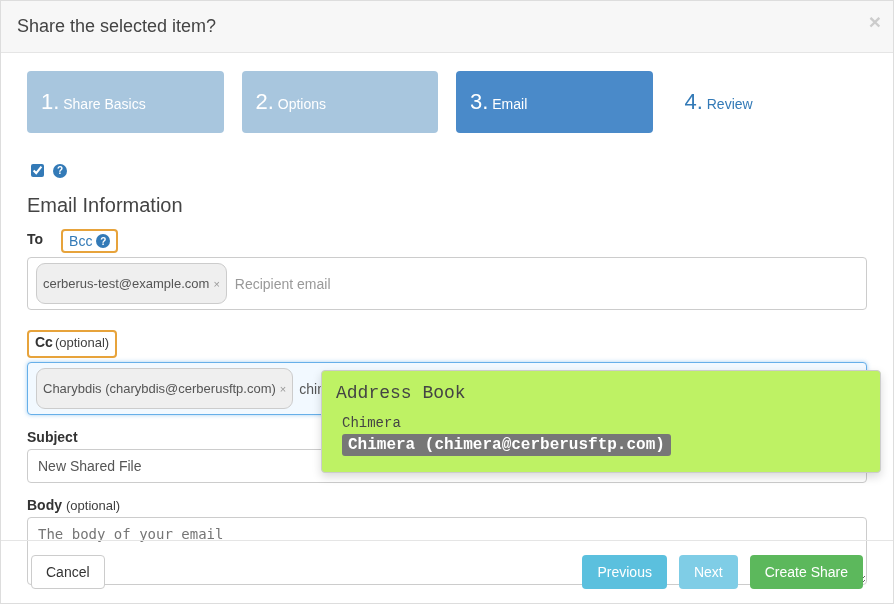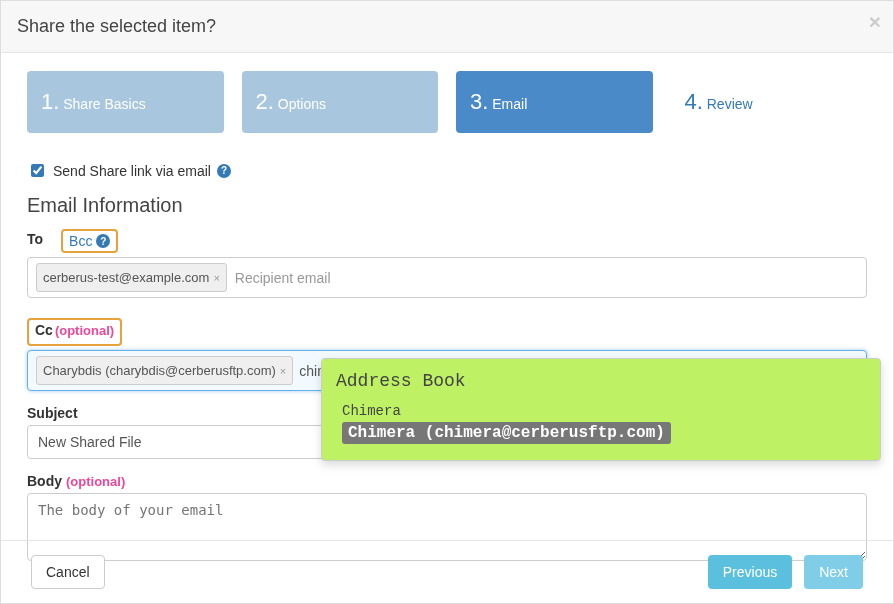--- a/index.html
+++ b/index.html
@@ -11,27 +11,27 @@
 .steps{display:flex;gap:18px;margin-bottom:28px;}
 .step{flex:1;padding:18px 14px;border-radius:4px;font-size:14px;color:#fff;background:#a8c6de;position:relative;}
 .step.active{background:#4a8ac9;}
 .step .num{font-size:22px;font-weight:400;}
 .step.last{background:transparent;color:#337ab7;}
 .checkbox-row{display:flex;align-items:center;gap:6px;margin-bottom:14px;}
 .checkbox-row input{accent-color:#337ab7;}
 .help-icon{display:inline-flex;align-items:center;justify-content:center;width:14px;height:14px;border-radius:50%;background:#337ab7;color:#fff;font-size:10px;font-weight:700;}
 h4.section{font-size:20px;font-weight:400;color:#444;margin:0 0 12px 0;}
 .field-label{font-weight:700;color:#333;margin-bottom:4px;display:inline-flex;align-items:center;gap:4px;}
-.field-label .optional{font-weight:700;color:#ec4899;font-size:13px;}
+.field-label .optional{font-weight:400;color:#404040;font-size:13px;}
 .bcc-badge{border:2px solid #e7a33b;border-radius:4px;padding:2px 6px;display:inline-flex;align-items:center;gap:4px;}
 .bcc-link{color:#337ab7;cursor:pointer;}
 .cc-badge{border:2px solid #e7a33b;border-radius:4px;padding:2px 6px;display:inline-block;}
 .token-input{border:1px solid #ccc;border-radius:4px;padding:5px 8px;display:flex;align-items:center;gap:6px;flex-wrap:wrap;background:#fff;}
 .token-input.focused{border-color:#66afe9;box-shadow:0 0 4px rgba(102,175,233,.6);background:#f2f9ff;}
-.token{background:#efefef;border:1px solid #ccc;border-radius:3px;padding:6px 6px;font-size:13px;color:#555;display:inline-flex;align-items:center;gap:4px;}
+.token{background:#efefef;border:1px solid #ccc;border-radius:9px;padding:12px 6px;font-size:13px;color:#555;display:inline-flex;align-items:center;gap:4px;}
 .token .x{color:#999;font-size:11px;cursor:pointer;}
 .token-input input{border:none;outline:none;flex:1;font-size:14px;background:transparent;min-width:120px;color:#3b82f6;}
 .token-input input::placeholder{color:#999;}
 .plain-input{width:100%;border:1px solid #ccc;border-radius:4px;padding:8px 10px;font-size:14px;color:#555;box-sizing:border-box;}
 textarea.plain-input{height:68px;resize:vertical;}
 .form-group{margin-bottom:14px;position:relative;}
 .dropdown{position:absolute;left:294px;top:40px;width:530px;background:#bef264;border:1px solid #ccc;border-radius:4px;box-shadow:0 4px 10px rgba(0,0,0,.15);padding:12px 14px;z-index:10;font-family:Liberation Mono, monospace;}
 .dropdown h5{margin:0 0 8px 0;font-size:18px;font-weight:400;color:#444;}
 .dropdown .entry{padding:4px 6px;}
 .dropdown .entry-name{color:#444;font-size:14px;margin-bottom:3px;}
@@ -72,21 +72,20 @@
         <span>Email</span>
       </div>
       <div class="step last">
         <span class="num">4.</span>
         <span>Review</span>
       </div>
     </div>
 
     <div class="checkbox-row">
       <input type="checkbox" checked="" style="">
-      <span>Send Share link via email</span>
       <span class="help-icon">?</span>
     </div>
 
     <h4 class="section">Email Information</h4>
 
     <div class="form-group">
       <div style="margin-bottom:4px;display:flex;align-items:center;gap:18px;">
         <span class="field-label">To</span>
         <span class="bcc-badge">
           <span class="bcc-link">Bcc</span>
@@ -142,16 +141,17 @@
       <textarea class="plain-input" placeholder="The body of your email" style=""></textarea>
     </div>
 
   </div>
 
   <div class="footer">
     <button class="btn btn-default">Cancel</button>
     <div class="right">
       <button class="btn btn-info">Previous</button>
       <button class="btn btn-info light">Next</button>
+      <button class="btn btn-success">Create Share</button>
     </div>
   </div>
 
 </div>
 
 </body></html>

